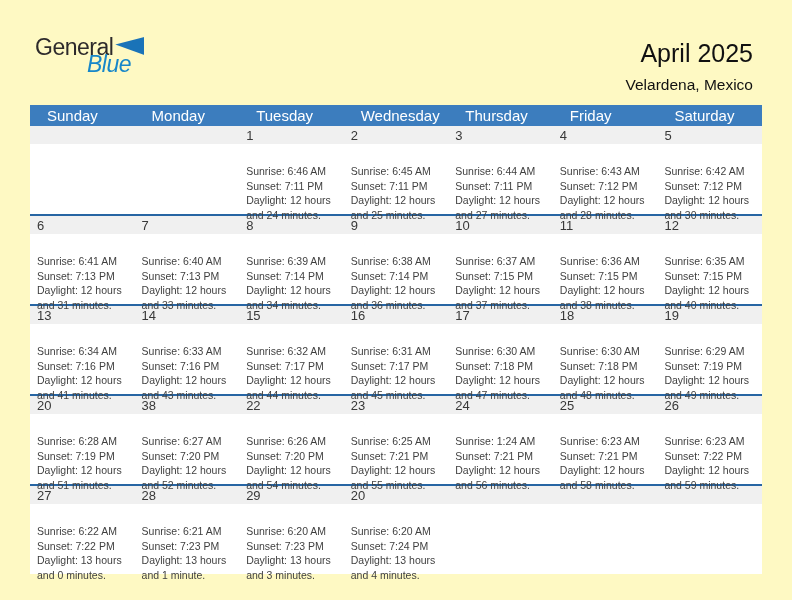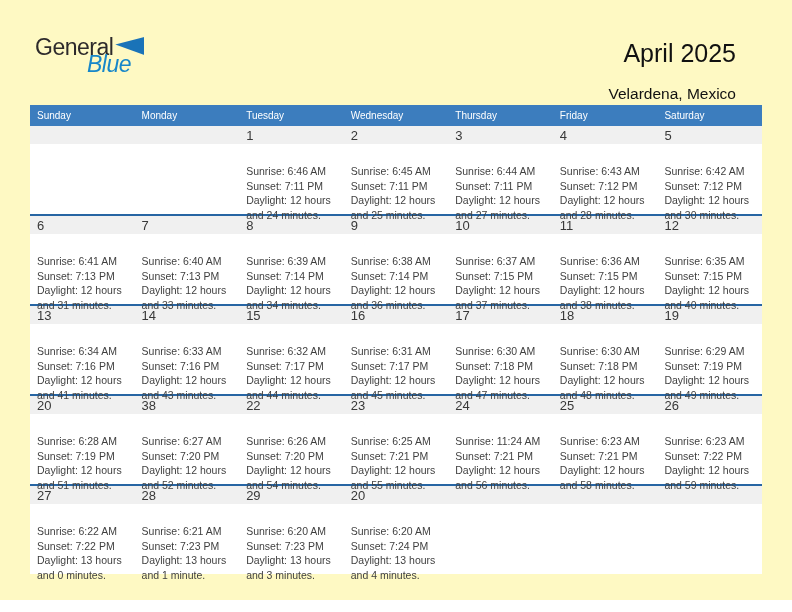--- a/index.html
+++ b/index.html
@@ -19,28 +19,28 @@
 
   
   .logo{position:absolute;left:35px;top:36px;line-height:1;}
   .logo-row{display:flex;align-items:flex-start;}
   .logo-general{font-size:23px;letter-spacing:-0.5px;color:var(--logo-dark);}
   .logo-triangle{display:inline-block;width:29px;height:18px;margin-left:2px;margin-top:1px;
     background:var(--logo-triangle);
     clip-path:polygon(0 42%,100% 0,100% 100%);}
   .logo-blue{font-size:23px;letter-spacing:-0.5px;color:var(--logo-blue);margin-left:52px;margin-top:-6px;font-style:italic;}
 
-  .title-block{position:absolute;top:40px;right:56px;text-align:right;color:var(--title-text);}
+  .title-block{position:absolute;top:40px;right:39px;text-align:right;color:var(--title-text);}
   .page-title{font-size:25px;font-weight:400;line-height:1.1;}
-  .page-subtitle{font-size:15.5px;font-weight:400;margin-top:17px;}
+  .page-subtitle{font-size:15.5px;font-weight:400;margin-top:8px;}
 
   
   .calendar{position:absolute;left:30px;top:105px;width:732px;}
   .dow-row{display:grid;grid-template-columns:repeat(7,1fr);height:21px;background:var(--header-bar);align-items:center;}
-  .dow{color:#ffffff;font-size:10px;padding-left:7px;white-space:nowrap;}
+  .dow{color:#ffffff;font-size:15px;padding-left:17px;white-space:nowrap;}
 
   .week{background:#ffffff;}
   .week + .week{border-top:2px solid var(--week-divider);}
   .band{display:grid;grid-template-columns:repeat(7,1fr);height:18px;background:var(--date-band);align-items:center;}
   .date-num{font-size:13px;color:#383838;padding-left:7px;}
   .content{display:grid;grid-template-columns:repeat(7,1fr);height:70px;}
   .cell{padding:20px 4px 0 7px;}
   .line{font-size:10.5px;line-height:14.6px;color:var(--body-text);white-space:nowrap;}
 </style>
 </head>
@@ -256,21 +256,21 @@
               <div class="line">Daylight: 12 hours</div>
               <div class="line">and 54 minutes.</div>
             </div>
             <div class="cell">
               <div class="line">Sunrise: 6:25 AM</div>
               <div class="line">Sunset: 7:21 PM</div>
               <div class="line">Daylight: 12 hours</div>
               <div class="line">and 55 minutes.</div>
             </div>
             <div class="cell">
-              <div class="line">Sunrise: 11:24 AM</div>
+              <div class="line">Sunrise: 1:24 AM</div>
               <div class="line">Sunset: 7:21 PM</div>
               <div class="line">Daylight: 12 hours</div>
               <div class="line">and 56 minutes.</div>
             </div>
             <div class="cell">
               <div class="line">Sunrise: 6:23 AM</div>
               <div class="line">Sunset: 7:21 PM</div>
               <div class="line">Daylight: 12 hours</div>
               <div class="line">and 58 minutes.</div>
             </div>

